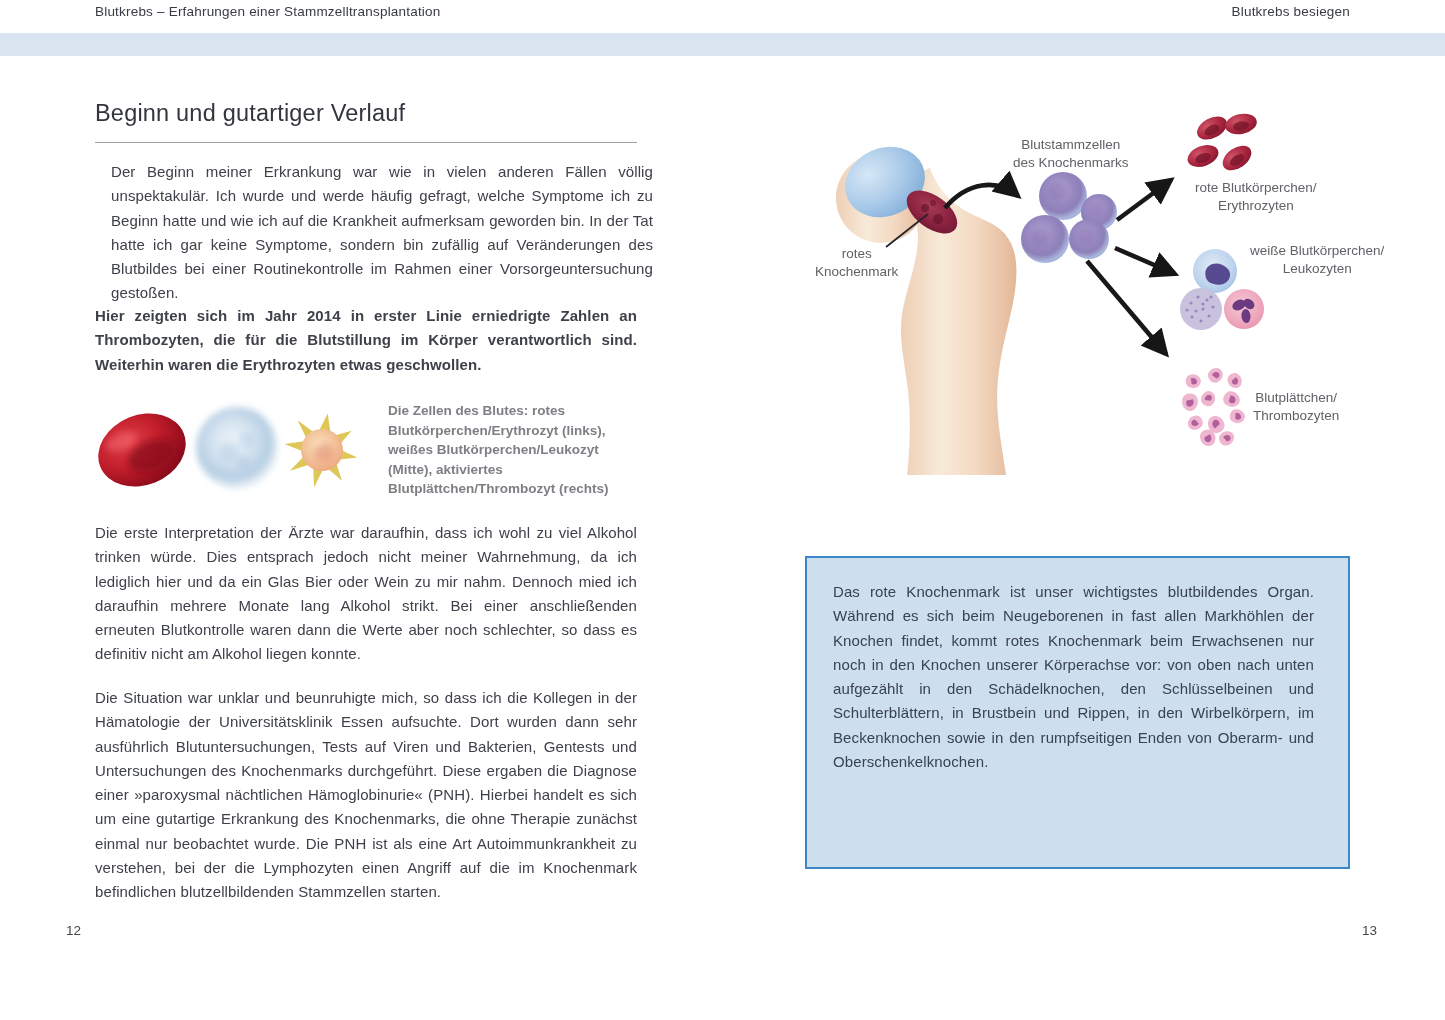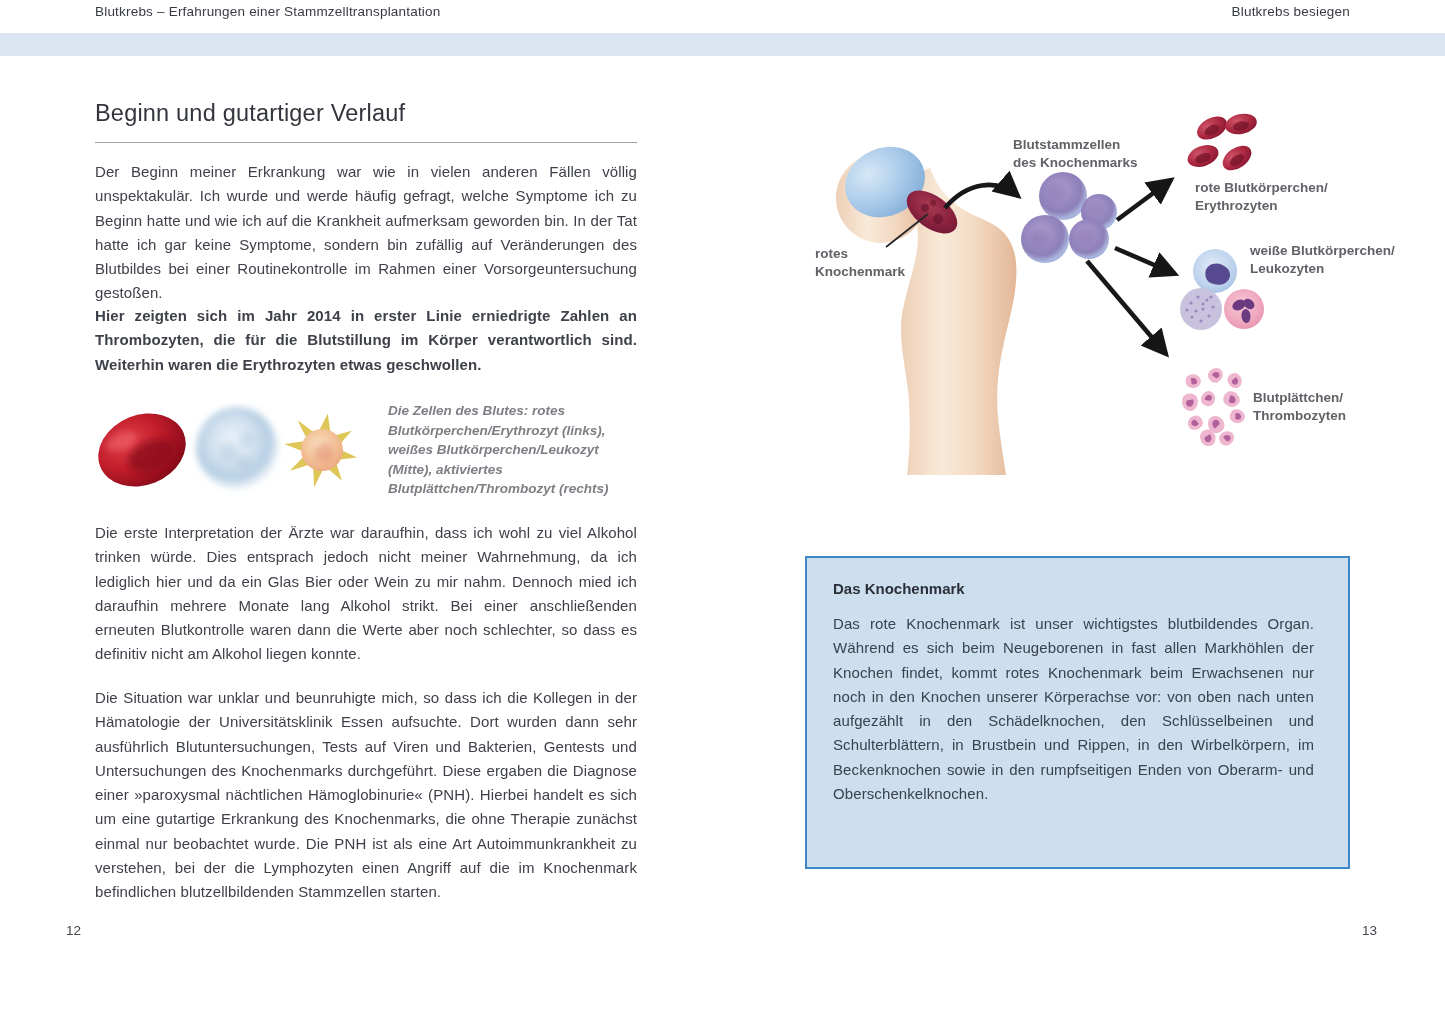--- a/index.html
+++ b/index.html
@@ -39,36 +39,36 @@
   }
   .title-rule{
     position:absolute;left:95px;top:142px;width:542px;height:1px;
     background:var(--rule-line);
   }
   .body-par{
     position:absolute;left:95px;width:542px;margin:0;
     font-size:15px;line-height:24.3px;text-align:justify;
     color:var(--body-text);letter-spacing:.1px;
   }
-  #par1{top:160px;}
+  #par1{top:160px;margin-left:16px;}
   #par2{top:304px;font-weight:bold;}
   #par3{top:521px;}
   #par4{top:686px;}
   .cells-figure{position:absolute;left:95px;top:398px;width:290px;height:104px;}
   .figure-caption{
     position:absolute;left:388px;top:401px;width:252px;margin:0;
     font-size:13.5px;line-height:19.5px;font-weight:700;
     color:var(--caption-text);
-    font-style:italic;
   }
   .diagram-svg{position:absolute;left:805px;top:108px;width:640px;height:395px;}
   .diagram-label{
     position:absolute;margin:0;white-space:pre-line;
-    font-size:13.5px;line-height:18px;font-weight:700;
+    font-size:13.5px;line-height:18px;font-weight:400;
     color:var(--diagram-label-text);
+    text-align:center;
   }
   #lbl-stem{left:1013px;top:136px;}
   #lbl-ery{left:1195px;top:179px;}
   #lbl-leu{left:1250px;top:242px;}
   #lbl-marrow{left:815px;top:245px;}
   #lbl-thr{left:1253px;top:389px;}
   .info-box{
     position:absolute;left:805px;top:556px;width:545px;height:313px;
     box-sizing:border-box;background:var(--info-box-bg);
     border:2px solid var(--info-box-border);
@@ -317,18 +317,17 @@
 <p class="diagram-label" id="lbl-ery">rote Blutkörperchen/
 Erythrozyten</p>
 <p class="diagram-label" id="lbl-leu">weiße Blutkörperchen/
 Leukozyten</p>
 <p class="diagram-label" id="lbl-marrow">rotes
 Knochenmark</p>
 <p class="diagram-label" id="lbl-thr">Blutplättchen/
 Thrombozyten</p>
 
 <div class="info-box">
-  <h2>Das Knochenmark</h2>
   <p>Das rote Knochenmark ist unser wichtigstes blutbildendes Organ. Während es sich beim Neugeborenen in fast allen Markhöhlen der Knochen findet, kommt rotes Knochenmark beim Erwachsenen nur noch in den Knochen unserer Körperachse vor: von oben nach unten aufgezählt in den Schädelknochen, den Schlüsselbeinen und Schulterblättern, in Brustbein und Rippen, in den Wirbelkörpern, im Beckenknochen sowie in den rumpfseitigen Enden von Oberarm- und Oberschenkelknochen.</p>
 </div>
 
 <div class="page-number" id="pn-left">12</div>
 <div class="page-number" id="pn-right">13</div>
 
 </body></html>

